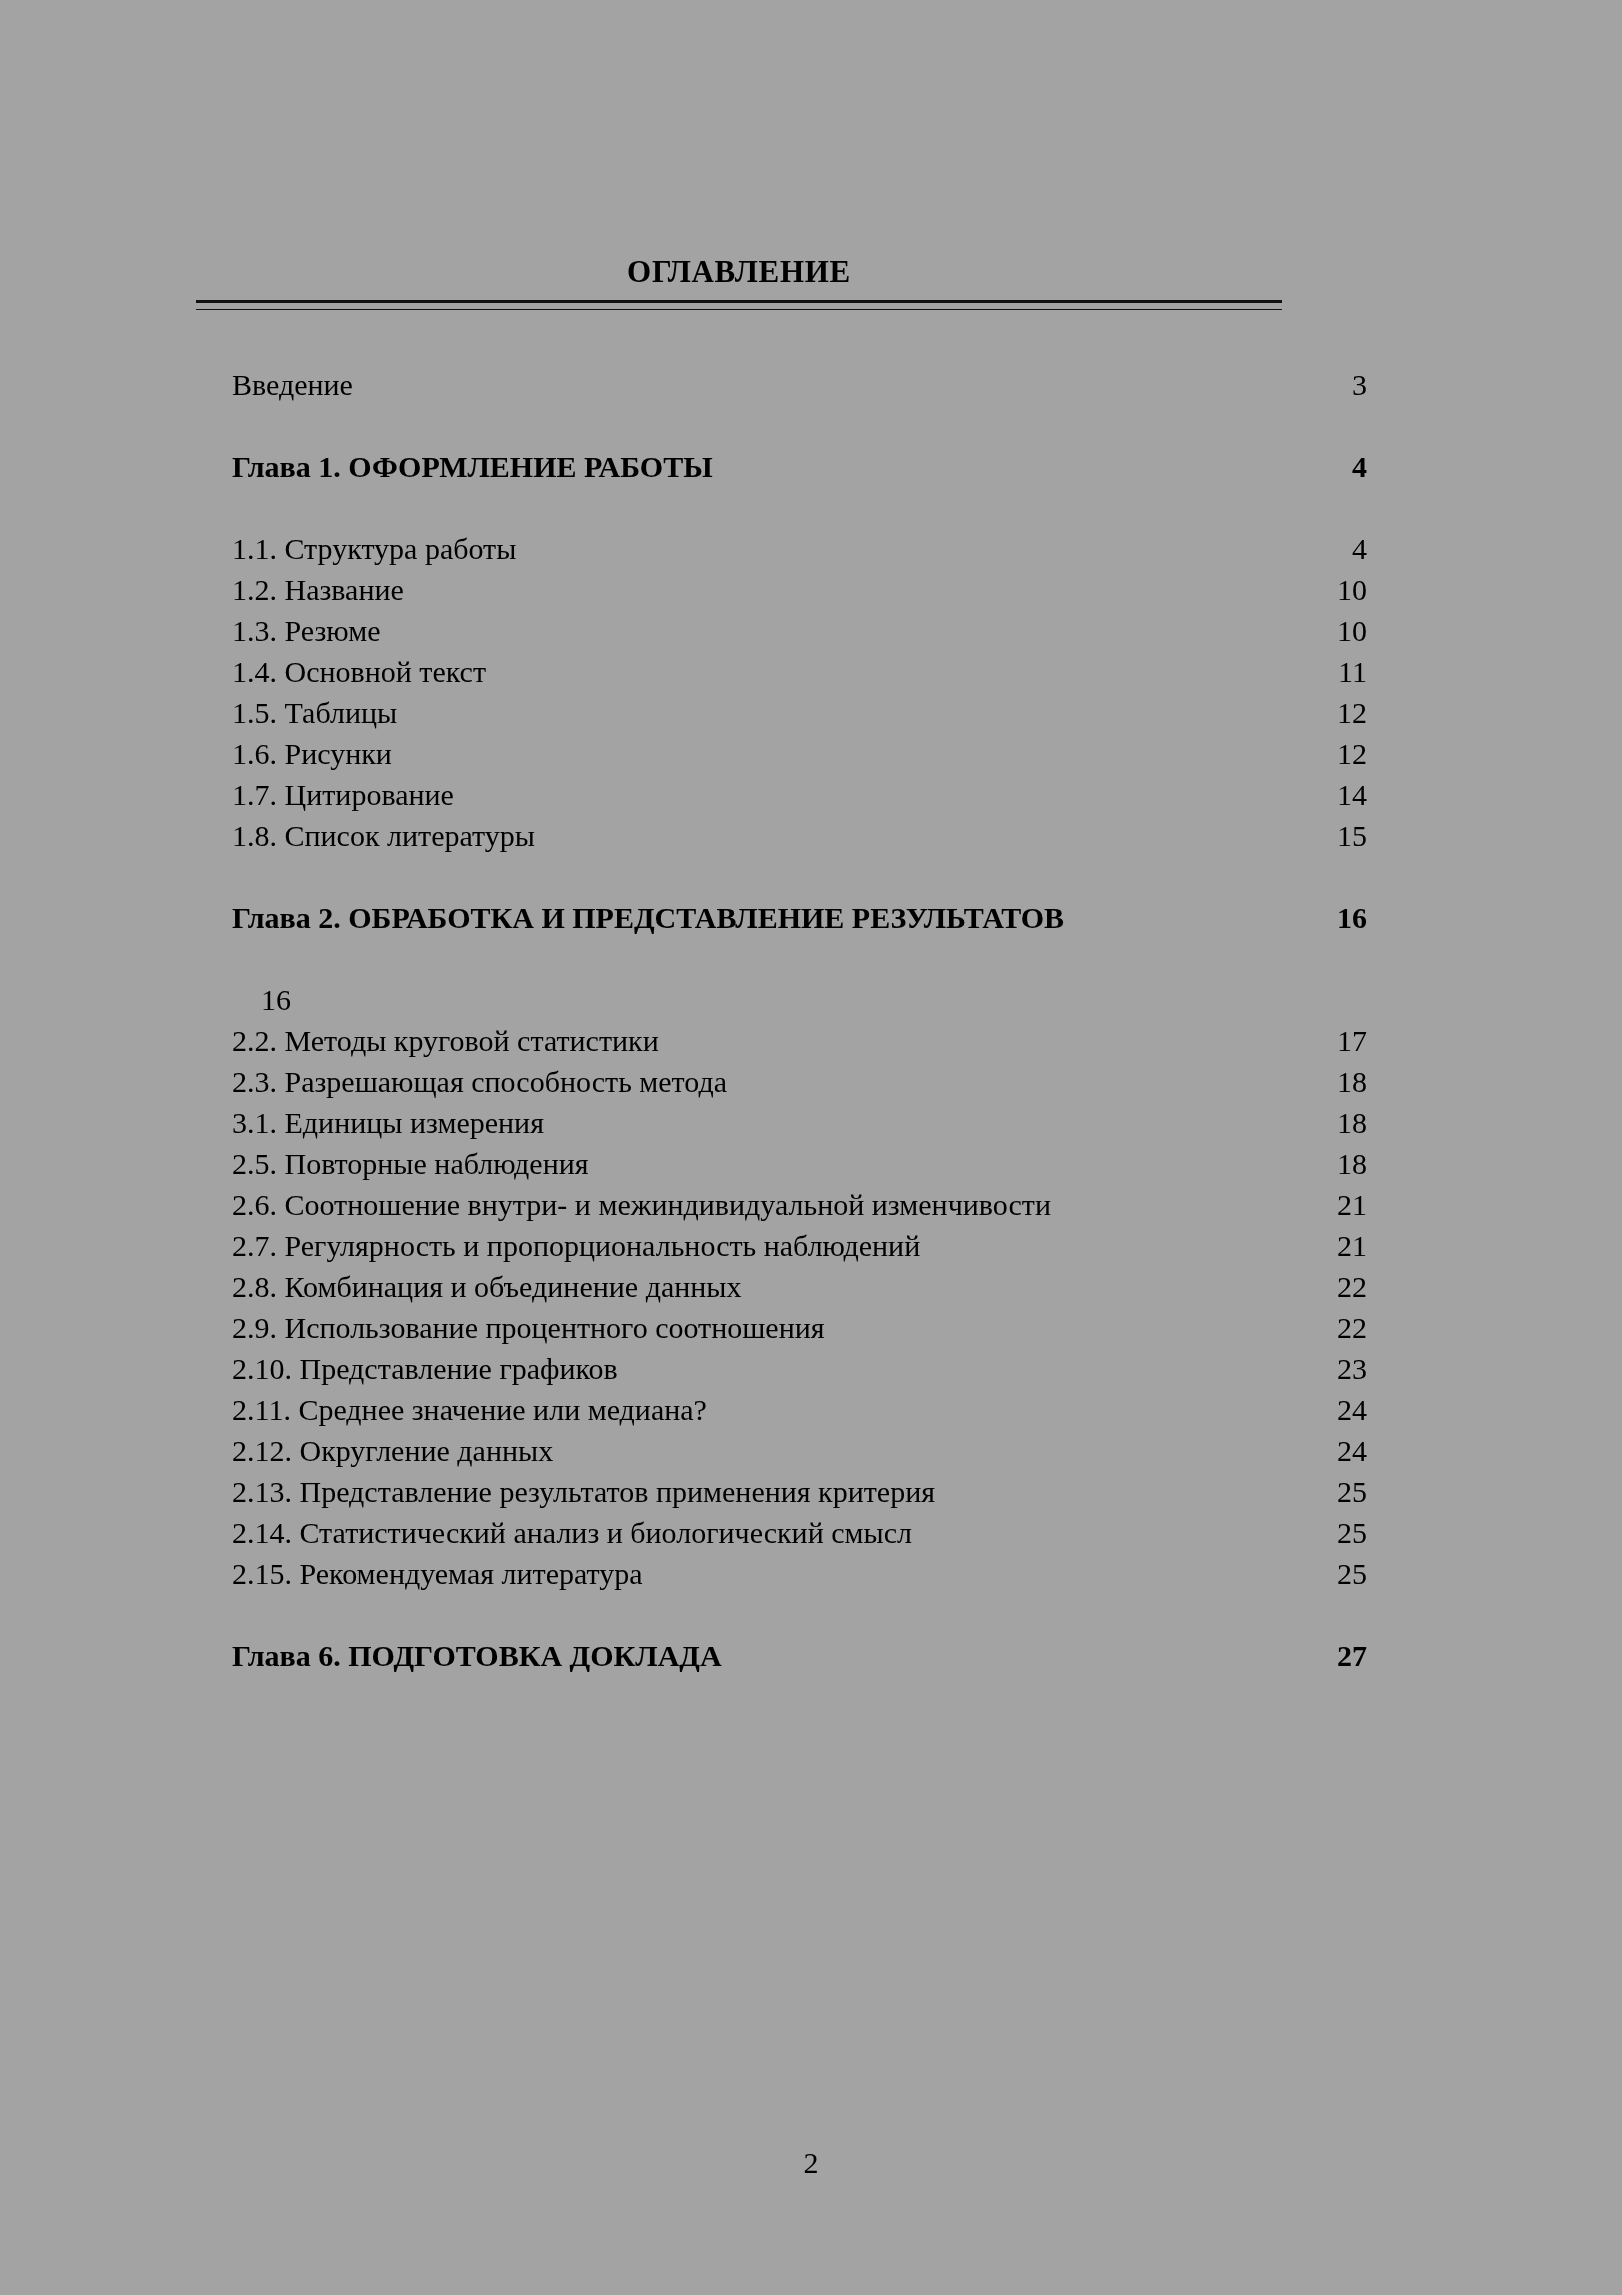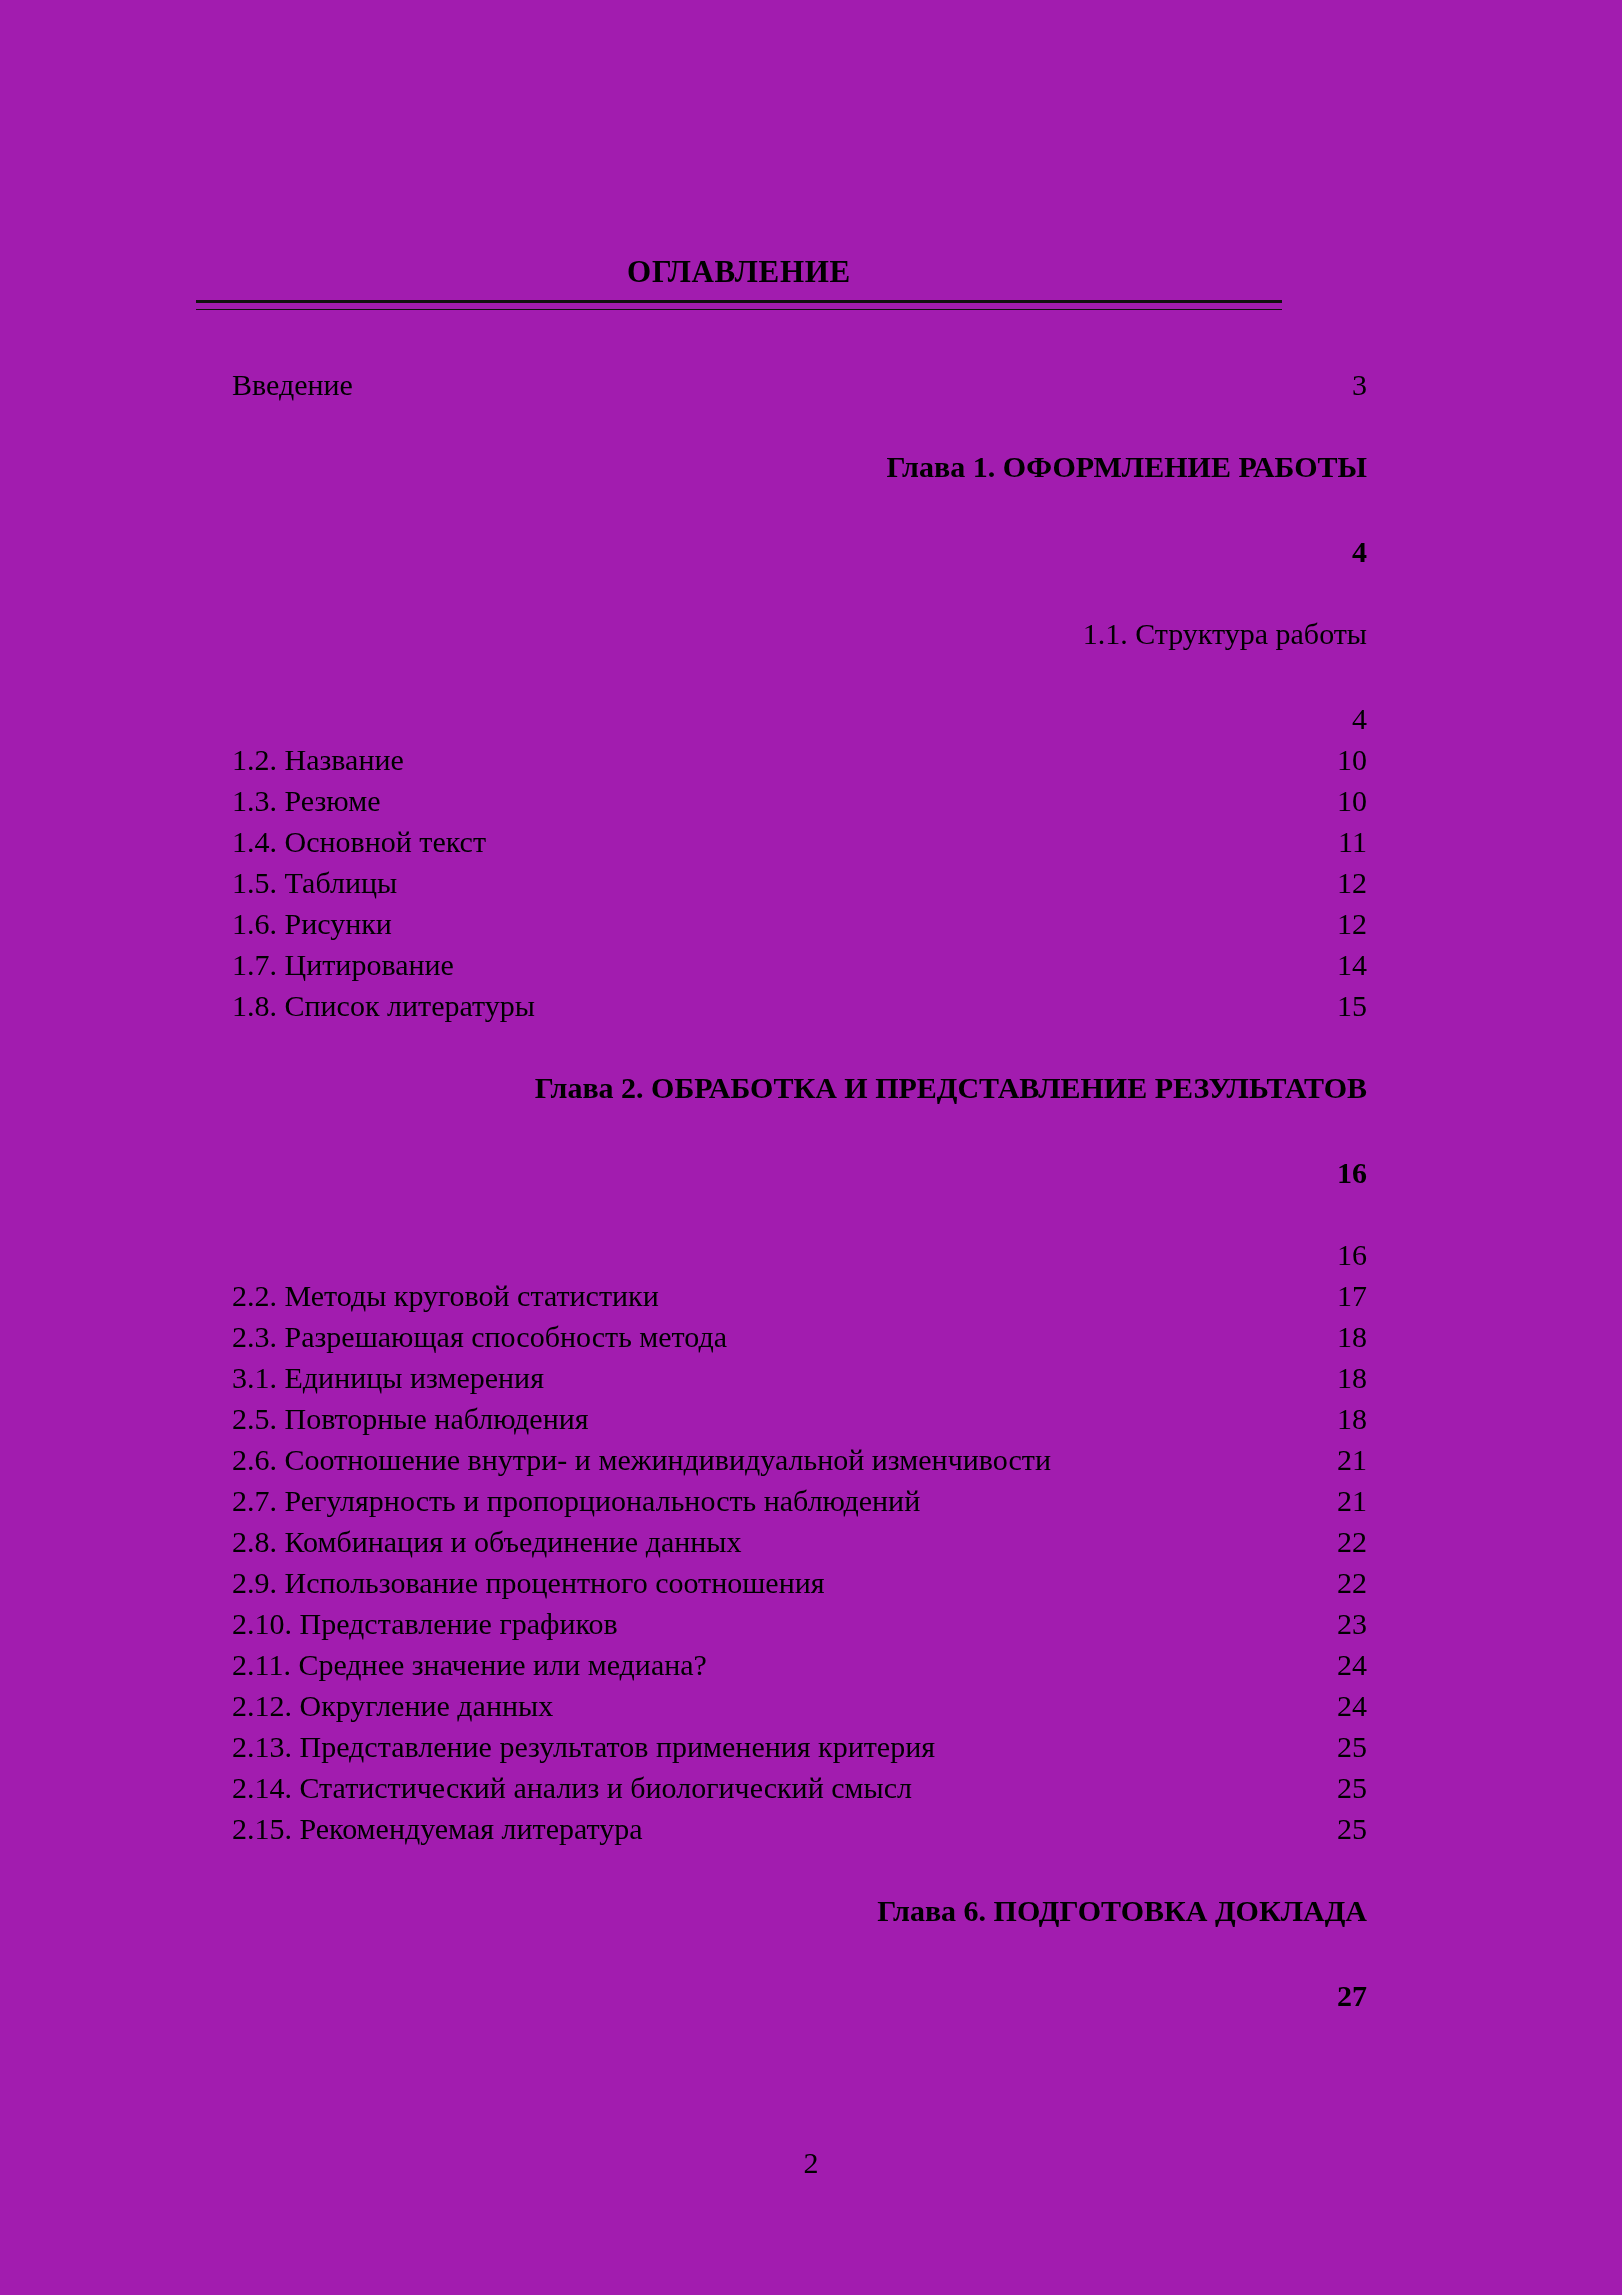--- a/index.html
+++ b/index.html
@@ -12,21 +12,21 @@
       width: 1622px;
       height: 2295px;
       position: relative;
       color: #000000;
       font-family: "Liberation Serif", "DejaVu Serif", serif;
       overflow: hidden;
     }
     .page {
       position: absolute;
       inset: 0;
-      background: #a21caf;
+      background: #a3a3a3;
     }
 
     
     .header {
       position: absolute;
       left: 196px;
       top: 255px;
       width: 1086px;
       text-align: center;
     }
@@ -60,21 +60,20 @@
       justify-content: space-between;
       align-items: flex-end;
       line-height: 41px;
       gap: 44px;
     }
     .toc-row.bold {
       font-weight: bold;
     }
     .toc-row.gap {
       margin-top: 41px;
-      flex-direction: column;
     }
     .toc-label {
       white-space: pre-wrap;
       text-align: left;
     }
     .toc-page {
       min-width: 59px;
       text-align: right;
     }
 

